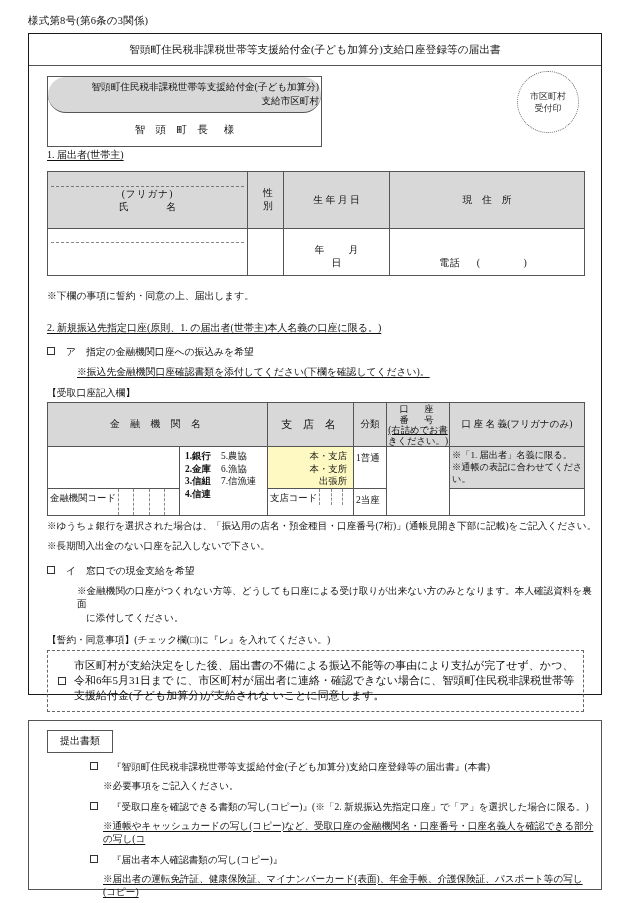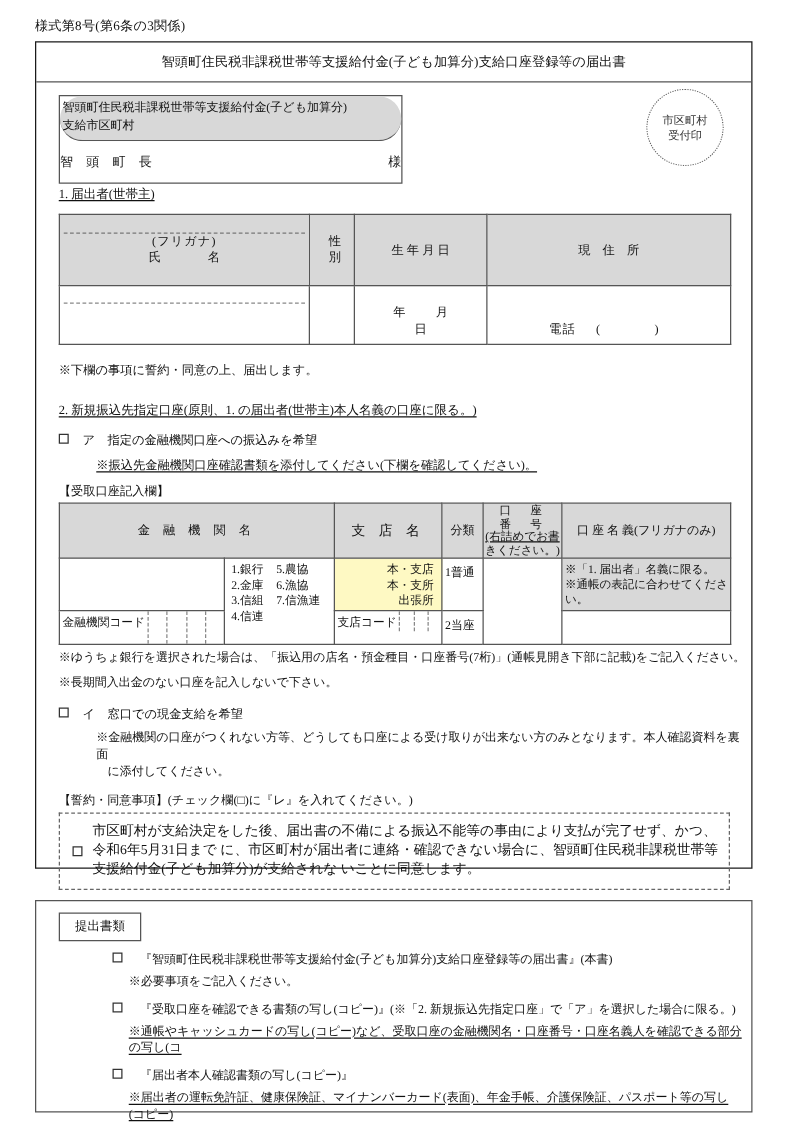--- a/index.html
+++ b/index.html
@@ -46,29 +46,29 @@
   
   .addr-wrap { position: relative; height: 78px; }
   .addr-box {
     position: absolute; left: 18px; top: 10px;
     width: 275px;
     border: 1.1px solid #555;
   }
   .addr-head {
     background: #d8d8d8;
     border-bottom: 1.1px solid #555;
-    text-align: left;
+    text-align: right;
     font-size: 9.6px;
     line-height: 14px;
     padding: 3px 2px 4px;
     border-radius: 18px;
   }
   .addr-body {
     height: 33px;
-    display: flex; align-items: center; justify-content: space-between;
+    display: flex; align-items: center; justify-content: center;
     font-size: 10.4px;
   }
   .addr-body .mayor { letter-spacing: 4px; }
   .addr-body .sama { margin-left: 12px; }
 
   .seal {
     position: absolute;
     right: 22px; top: 5px;
     width: 62px; height: 62px;
     border: 1.4px dotted #666;
@@ -173,21 +173,21 @@
   .t2 .hd-acct { font-size: 9.3px; line-height: 10.5px; padding: 1px 1px 0; text-align:center; }
   .t2 .hd-acct .l1 { letter-spacing: 3px; }
   .t2 .hd-acct .ul { text-decoration: underline; }
   .t2 .hd-name { font-size: 9.6px; vertical-align: middle; }
 
   .t2 .bank-blank { background:#fff; }
   .t2 .bank-kinds {
     background:#fff; font-size: 9.4px; line-height: 12.6px;
     padding: 3px 0 0 5px; text-align:left;
   }
-  .t2 .bank-kinds .col { display:inline-block; width: 36px; }
+  .t2 .bank-kinds .col { display:inline-block; width: 36px; font-weight: bold; }
   .t2 .branch-kinds {
     background:#fef9c3; font-size: 9.4px; line-height: 12.6px;
     padding: 3px 6px 0 0; text-align: right;
   }
   .t2 .type-cell { text-align:left; font-size: 9.5px; padding: 5px 0 0 2px; }
   .t2 .namecell {
     background:#d8d8d8; font-size: 9.2px; line-height: 12px;
     padding: 2px 1px 0 2px; text-align:left;
   }
   .t2 .namecell-blank { background:#fff; }

